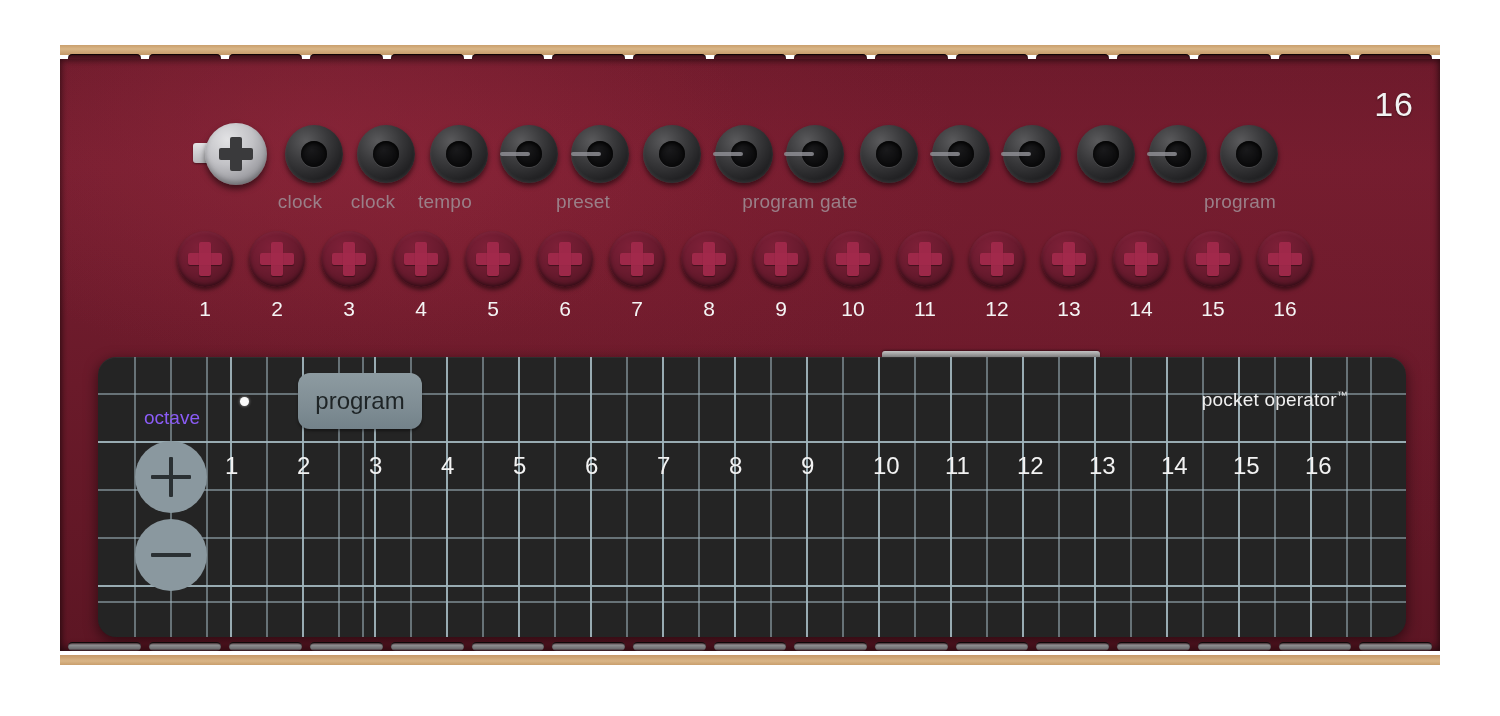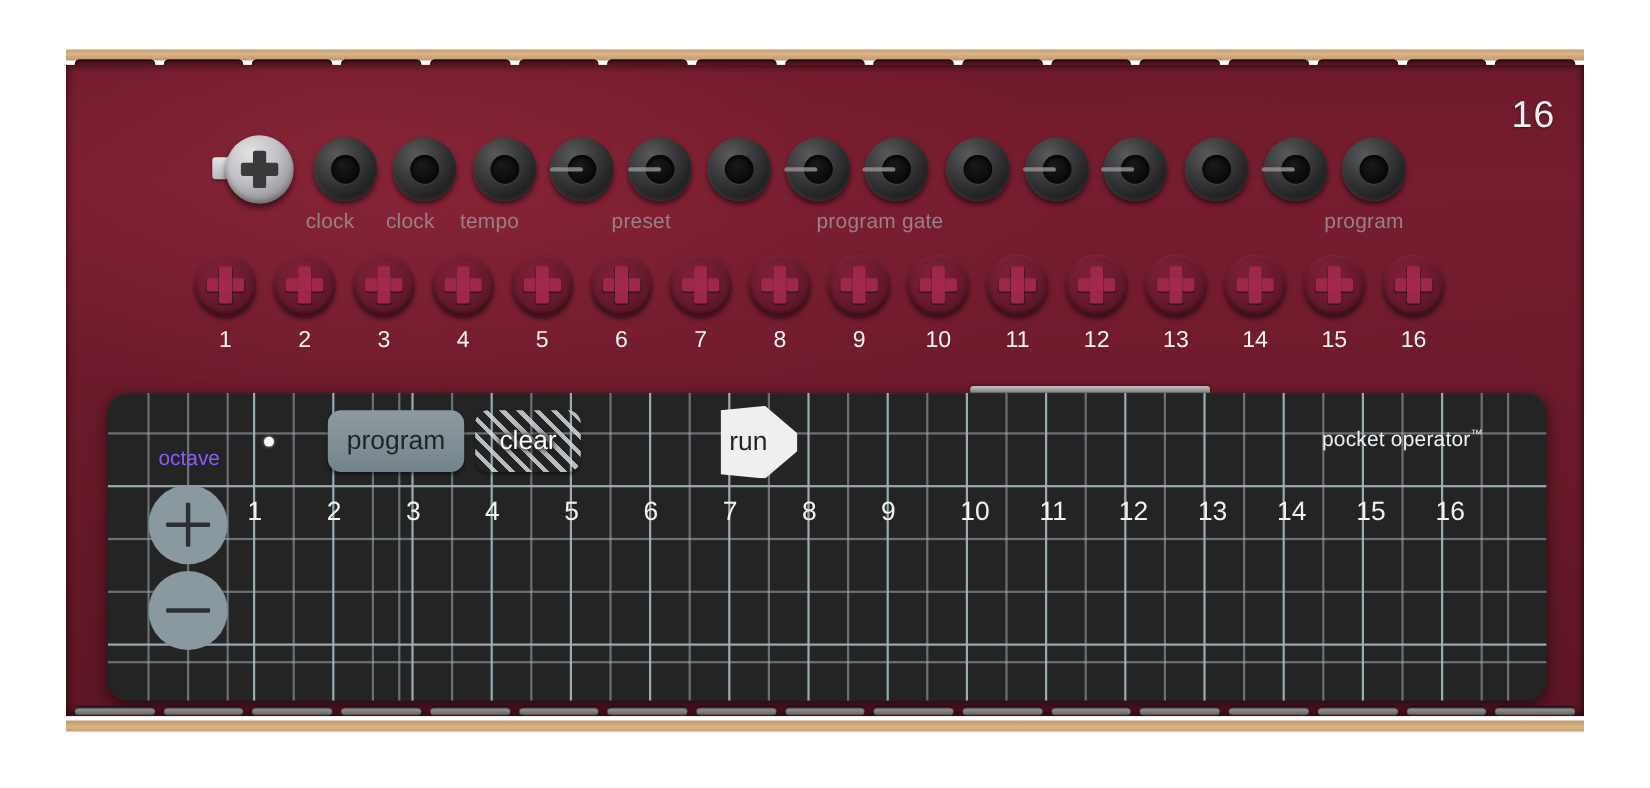--- a/index.html
+++ b/index.html
@@ -335,27 +335,21 @@
       <div class="oct-btn minus">
         <i class="h"></i>
       </div>
 
       <div class="dot"></div>
 
       <div class="btn-program">
         <span>program</span>
       </div>
 
-      <div class="btn-clear">
-        <span>clear</span>
-      </div>
-
-      <div class="btn-run">
-        <span>run</span>
-      </div>
+
 
       <div class="brand">
         <span>pocket operator</span><sup>™</sup>
       </div>
 
     <div class="step-num" style="left: 127px; top: 95px;">1</div>
         <div class="step-num" style="left: 199px; top: 95px;">2</div>
         <div class="step-num" style="left: 271px; top: 95px;">3</div>
         <div class="step-num" style="left: 343px; top: 95px;">4</div>
         <div class="step-num" style="left: 415px; top: 95px;">5</div>

